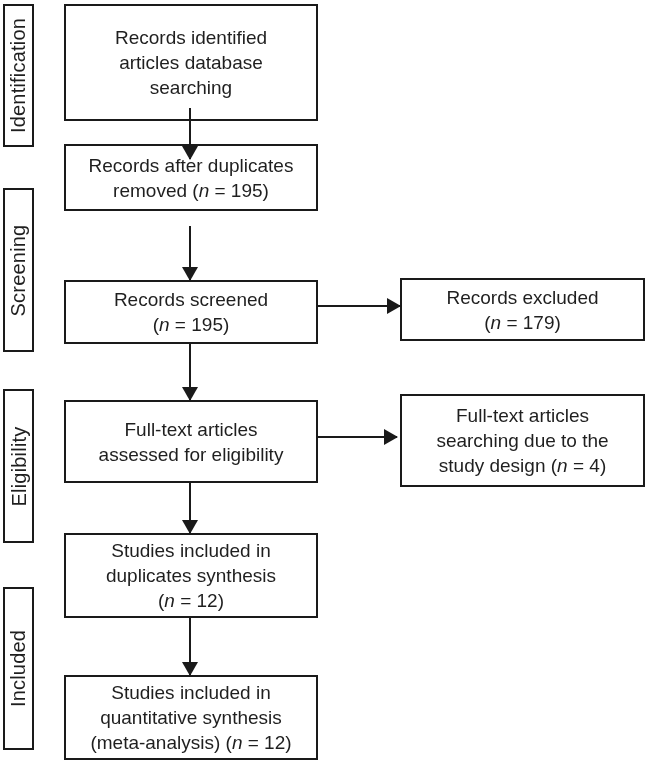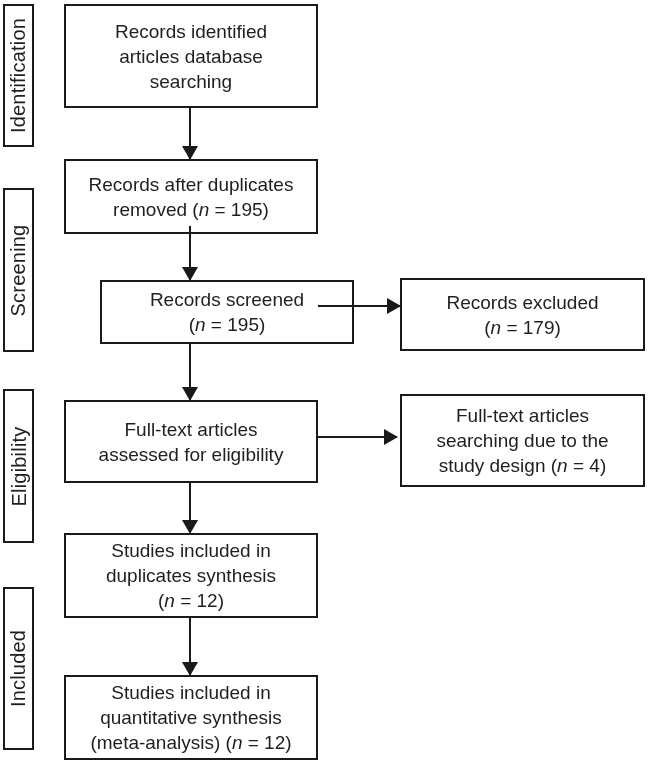--- a/index.html
+++ b/index.html
@@ -37,29 +37,29 @@
     letter-spacing: 0.2px;
   }
   
   .stage { left: 3px; width: 31px; }
   .stage-0 { top: 4px;   height: 143px; }
   .stage-1 { top: 188px; height: 164px; }
   .stage-2 { top: 389px; height: 154px; }
   .stage-3 { top: 587px; height: 163px; }
   
   .main { left: 64px; width: 254px; }
-  .main-0 { top: 4px;   height: 104px; }
-  .main-1 { top: 159px; height: 75px; }
-  .main-2 { top: 280px; height: 64px; margin-left: 36px; }
+  .main-0 { top: 4px;   height: 117px; }
+  .main-1 { top: 144px; height: 67px; }
+  .main-2 { top: 280px; height: 64px; }
   .main-3 { top: 400px; height: 83px; }
   .main-4 { top: 533px; height: 85px; }
   .main-5 { top: 675px; height: 85px; }
   
   .side { left: 400px; width: 245px; }
-  .side-0 { top: 278px; height: 73px; }
+  .side-0 { top: 278px; height: 63px; }
   .side-1 { top: 394px; height: 93px; }
   
   .arrow-down {
     position: absolute;
     width: 2px;
     background: var(--line);
     left: 189px;
   }
   .arrow-down::after {
     content: "";

